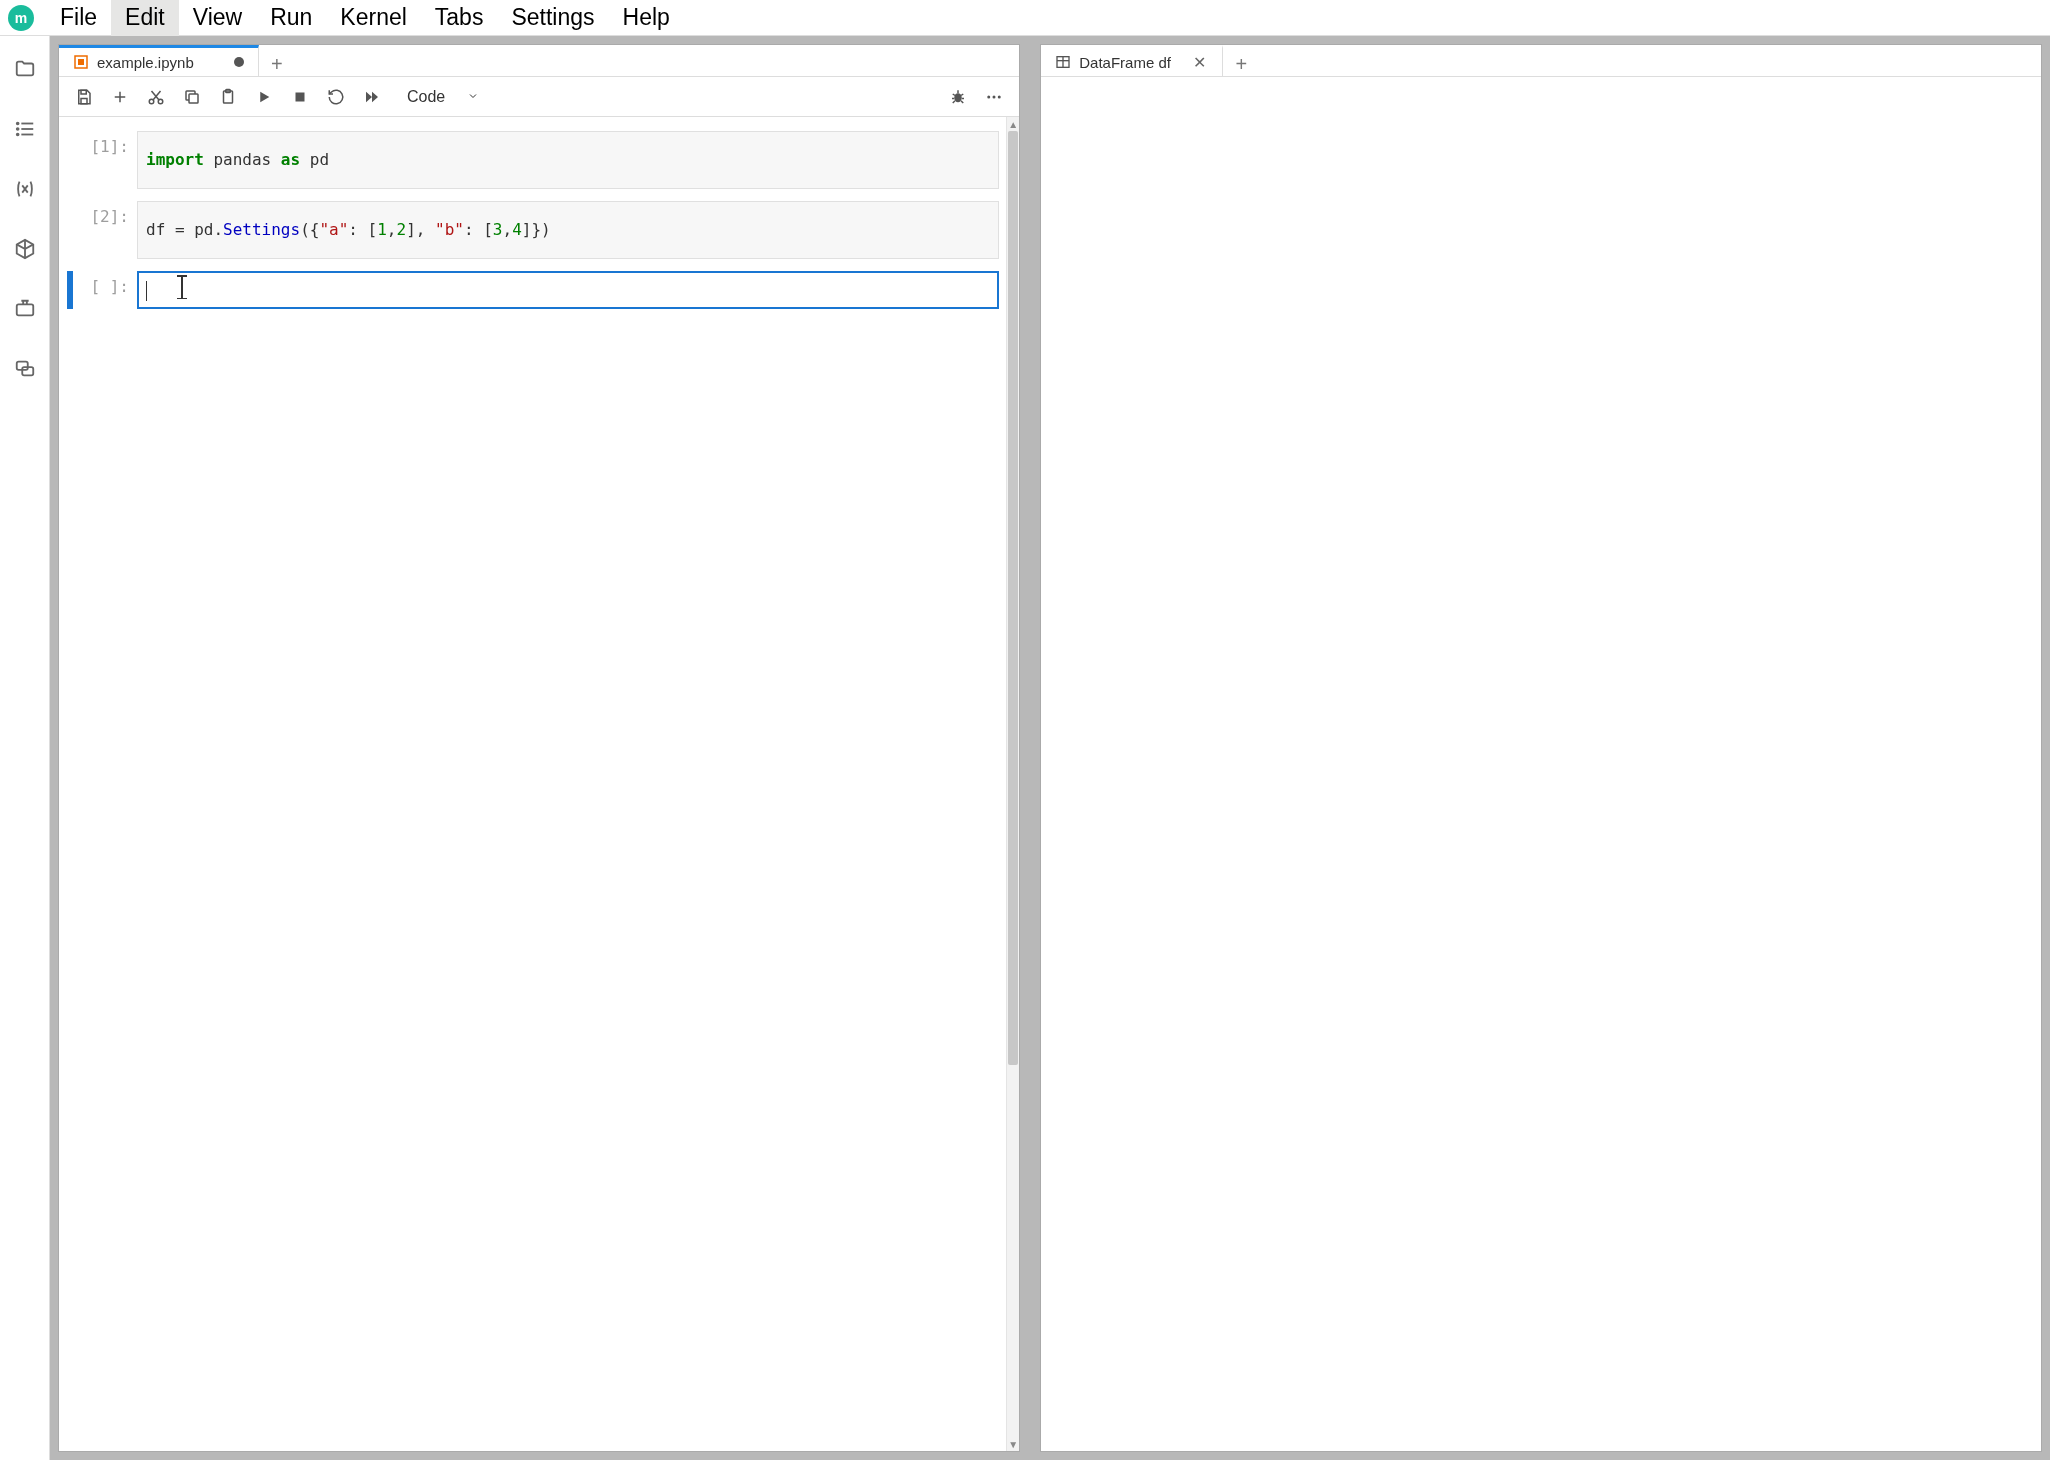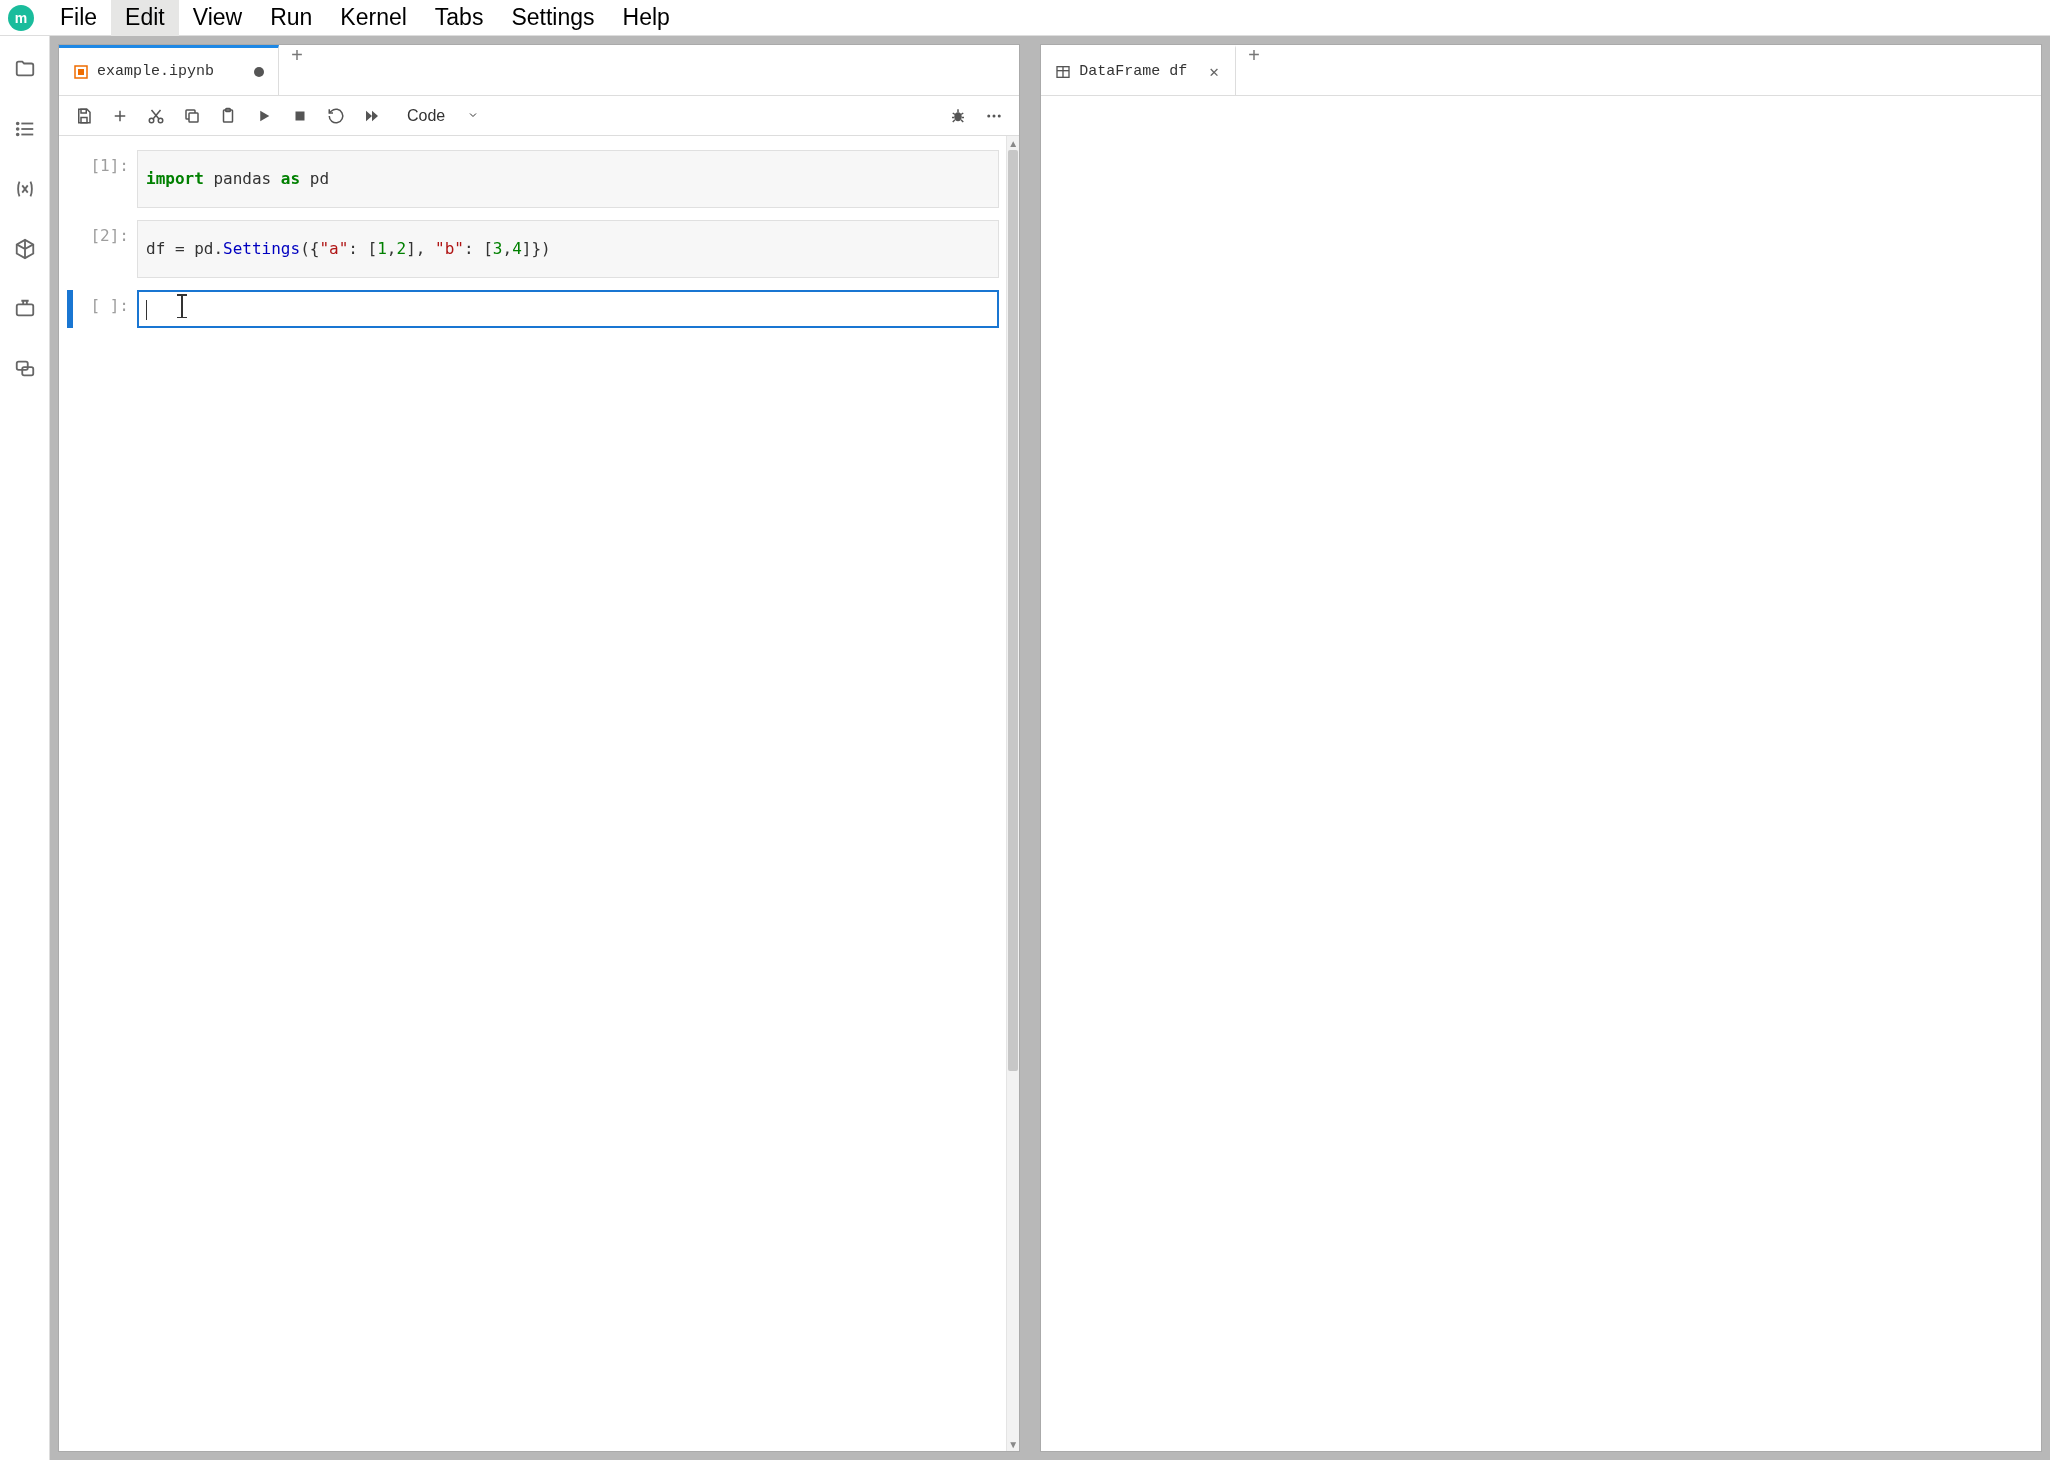--- a/index.html
+++ b/index.html
@@ -17,21 +17,21 @@
     .activity-icon { width: 26px; height: 26px; display: flex; align-items: center; justify-content: center; color: #666; cursor: pointer; }
     .activity-icon svg { width: 22px; height: 22px; }
 
     
     .workspace { flex: 1; background: #b8b8b8; display: flex; padding: 8px; gap: 20px; position: relative; }
     .panel { background: #fff; border: 1px solid #aaa; display: flex; flex-direction: column; }
     .panel-left { flex: 0 0 48.5%; }
     .panel-right { flex: 1; }
 
     
-    .tab-bar { display: flex; align-items: flex-start; height: 51px; border-bottom: 1px solid #ddd; background: #fff; font-family: Liberation Mono, monospace; }
+    .tab-bar { display: flex; align-items: flex-end; height: 32px; border-bottom: 1px solid #ddd; background: #fff; }
     .tab { display: flex; align-items: center; height: 100%; padding: 0 14px; border-right: 1px solid #ddd; gap: 8px; border-top: 3px solid transparent; cursor: pointer; }
     .tab.left-active { border-top: 3px solid #1e88e5; }
     .tab-icon { display: inline-flex; align-items: center; }
     .tab-label { font-size: 15px; color: #333; }
     .tab-unsaved { width: 10px; height: 10px; border-radius: 50%; background: #555; margin-left: 32px; }
     .tab-close { font-size: 16px; color: #666; margin-left: 12px; cursor: pointer; padding: 0 2px; }
     .tab-add { width: 36px; display: flex; align-items: center; justify-content: center; font-size: 20px; color: #777; cursor: pointer; }
 
     
     .nb-toolbar { display: flex; align-items: center; height: 40px; border-bottom: 1px solid #ddd; padding: 0 10px; gap: 6px; }

